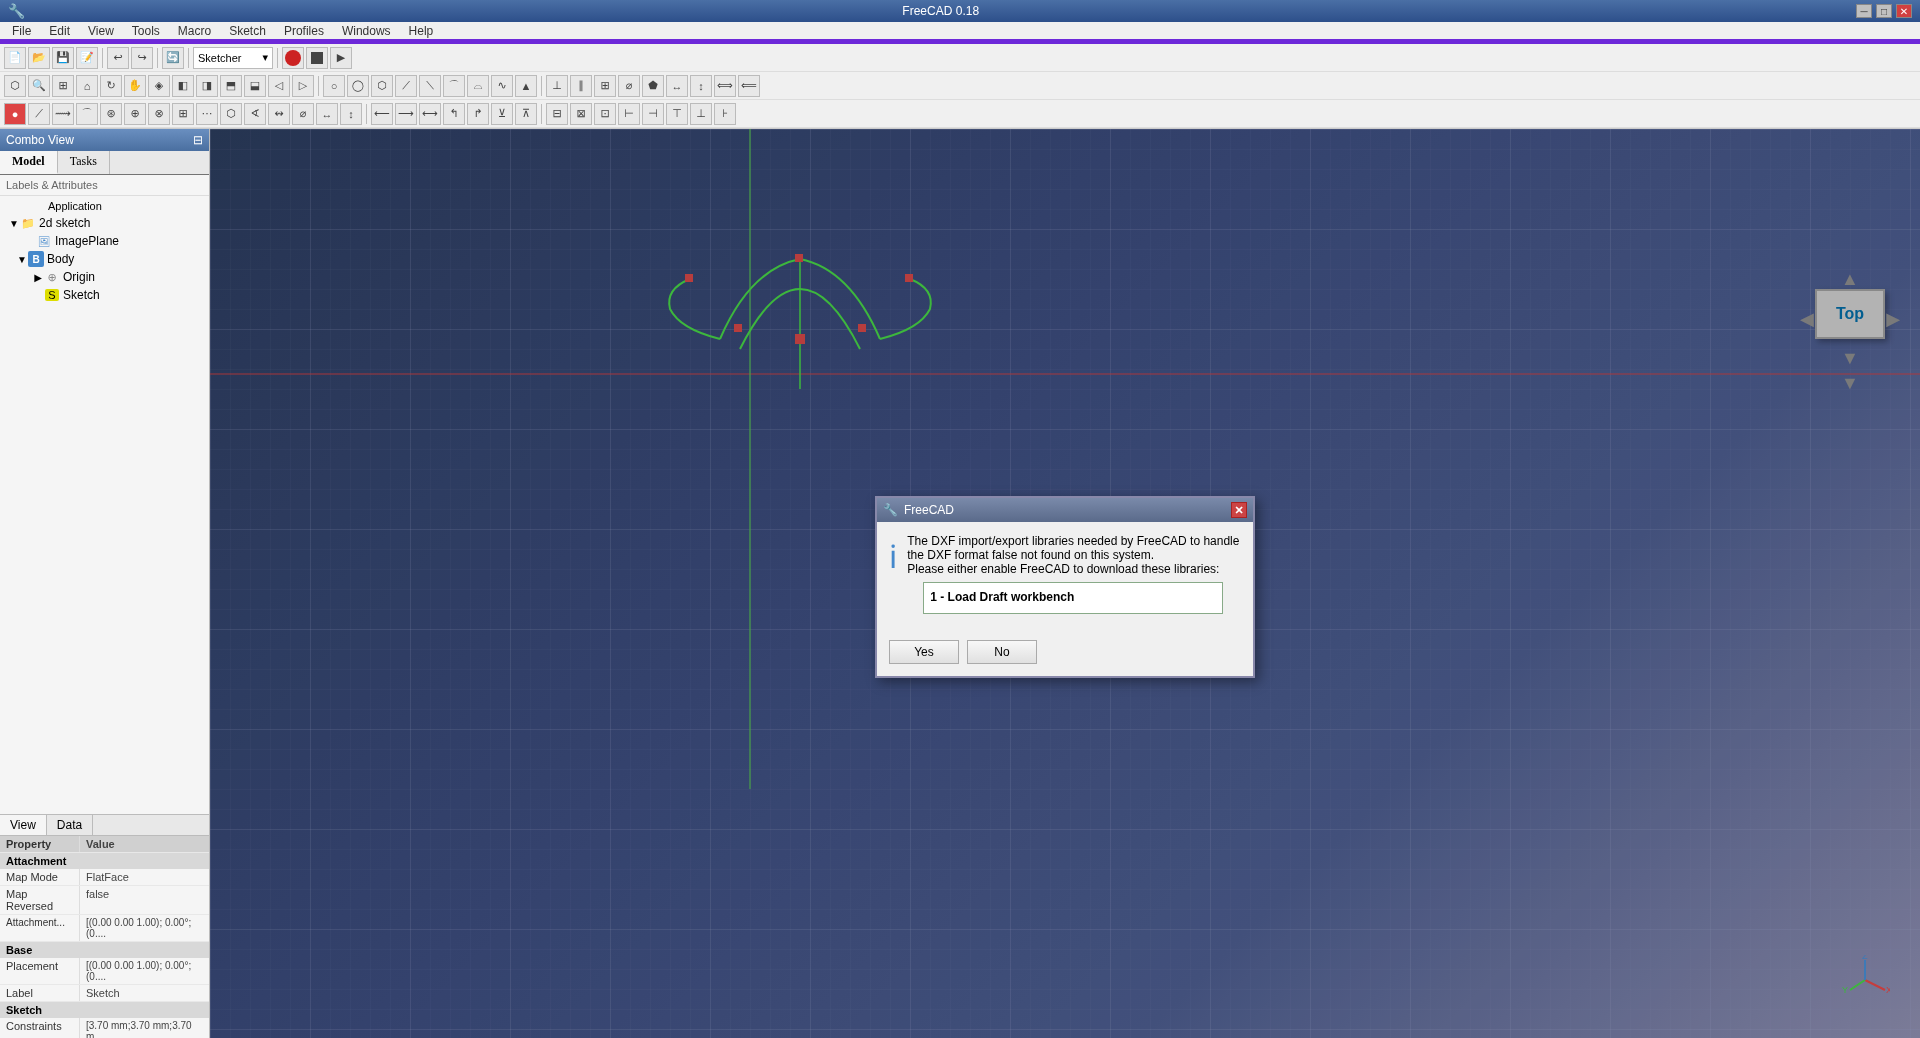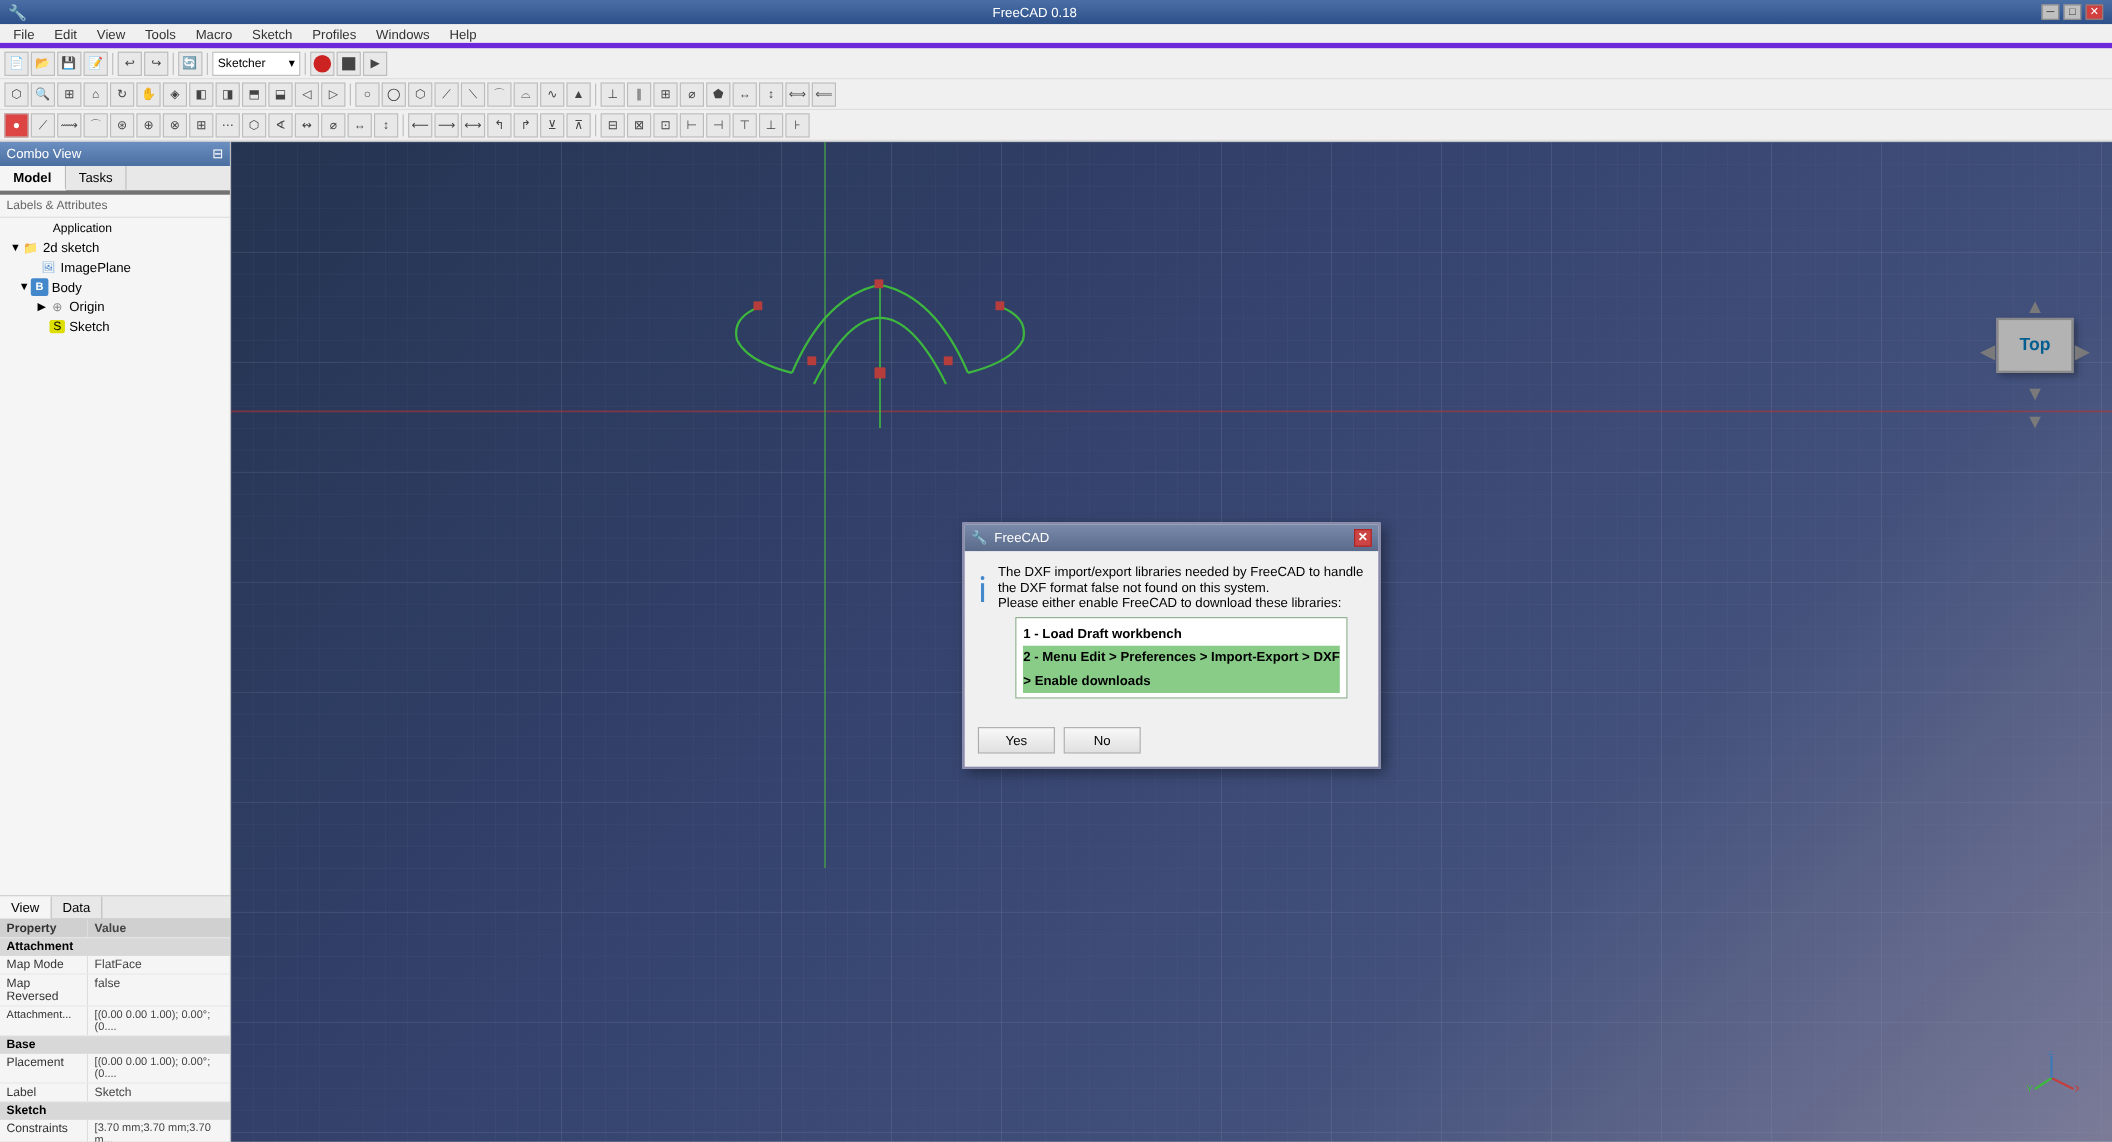--- a/index.html
+++ b/index.html
@@ -29,21 +29,21 @@
     .tb-separator { width: 1px; height: 20px; background: #bbb; margin: 0 2px; }
     .tb-dropdown { height: 22px; padding: 0 4px; background: white; border: 1px solid #bbb; font-size: 11px; min-width: 80px; display: flex; align-items: center; justify-content: space-between; cursor: pointer; }
     .tb-circle { width: 16px; height: 16px; border-radius: 50%; background: #cc2222; display: inline-block; }
 
     
     #main-layout { display: flex; height: calc(1038px - 22px - 22px - 56px - 22px); }
 
     
     #left-panel { width: 210px; min-width: 210px; background: #f5f5f5; border-right: 1px solid #bbb; display: flex; flex-direction: column; }
     #combo-view-header { height: 22px; background: linear-gradient(to bottom, #6a8fc0, #4a6fa0); color: white; display: flex; align-items: center; padding: 0 6px; justify-content: space-between; }
-    #combo-tabs { display: flex; border-bottom: 4px solid #737373; background: #e8e8e8; }
+    #combo-tabs { display: flex; border-bottom: 1px solid #737373; background: #e8e8e8; font-family: Liberation Serif, serif; }
     .combo-tab { padding: 3px 12px; cursor: pointer; font-size: 12px; border-right: 1px solid #bbb; }
     .combo-tab.active { background: #f5f5f5; border-bottom: 2px solid #f5f5f5; font-weight: bold; }
     #labels-section { padding: 4px 6px; font-size: 11px; color: #666; border-bottom: 1px solid #ddd; }
     #app-section { padding: 2px 0; flex: 1; overflow-y: auto; }
     .tree-section-label { padding: 2px 6px; font-weight: normal; font-size: 11px; margin-left: 42px; }
     .tree-item { display: flex; align-items: center; padding: 1px 0; cursor: pointer; font-size: 12px; }
     .tree-indent { display: inline-block; }
     .tree-arrow { font-size: 10px; width: 12px; text-align: center; }
     .tree-icon { width: 16px; height: 16px; margin-right: 3px; display: inline-flex; align-items: center; justify-content: center; font-size: 11px; }
     .icon-body { background: #4488cc; color: white; border-radius: 2px; font-size: 9px; font-weight: bold; }
@@ -390,21 +390,20 @@
         </div>
 
         <div id="dialog-content">
           <div id="dialog-icon">ℹ</div>
           <div>
             <div>The DXF import/export libraries needed by FreeCAD to handle</div>
             <div>the DXF format false not found on this system.</div>
             <div>Please either enable FreeCAD to download these libraries:</div>
             <div id="dialog-list">
               <div>1 - Load Draft workbench</div>
-              <div id="dialog-list-selected">2 - Menu Edit &gt; Preferences &gt; Import-Export &gt; DXF &gt; Enable downloads</div>
             </div>
           </div>
         </div>
 
         <div id="dialog-buttons">
           <button class="dialog-btn">Yes</button>
           <button class="dialog-btn">No</button>
         </div>
       </div>
     </div>

